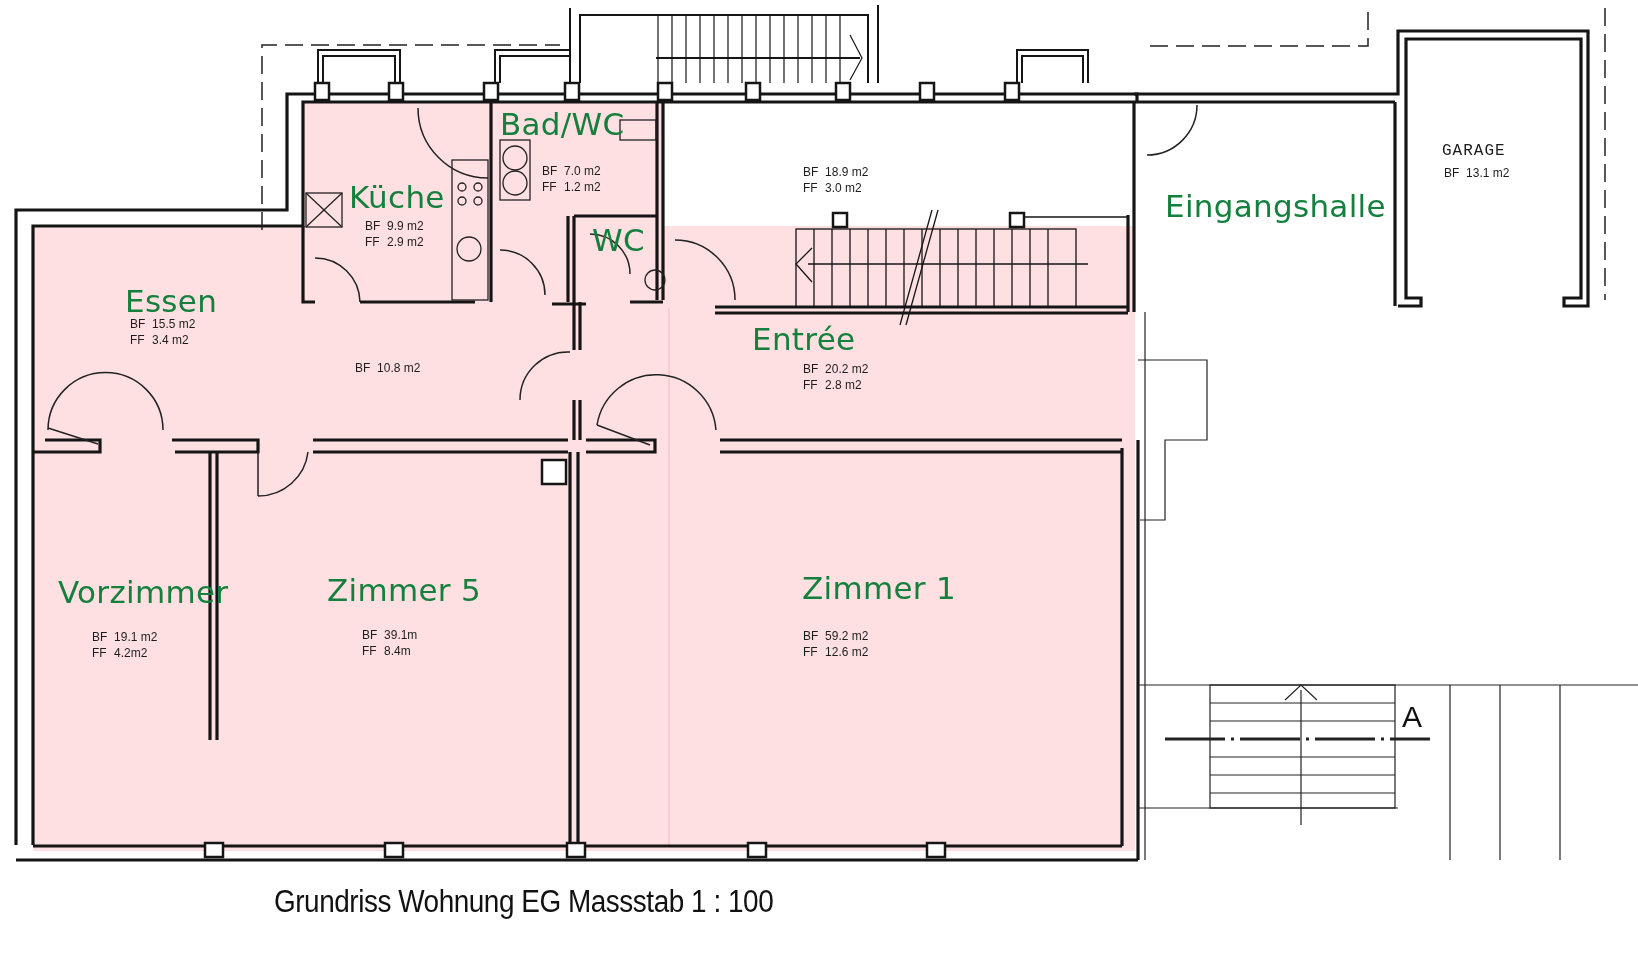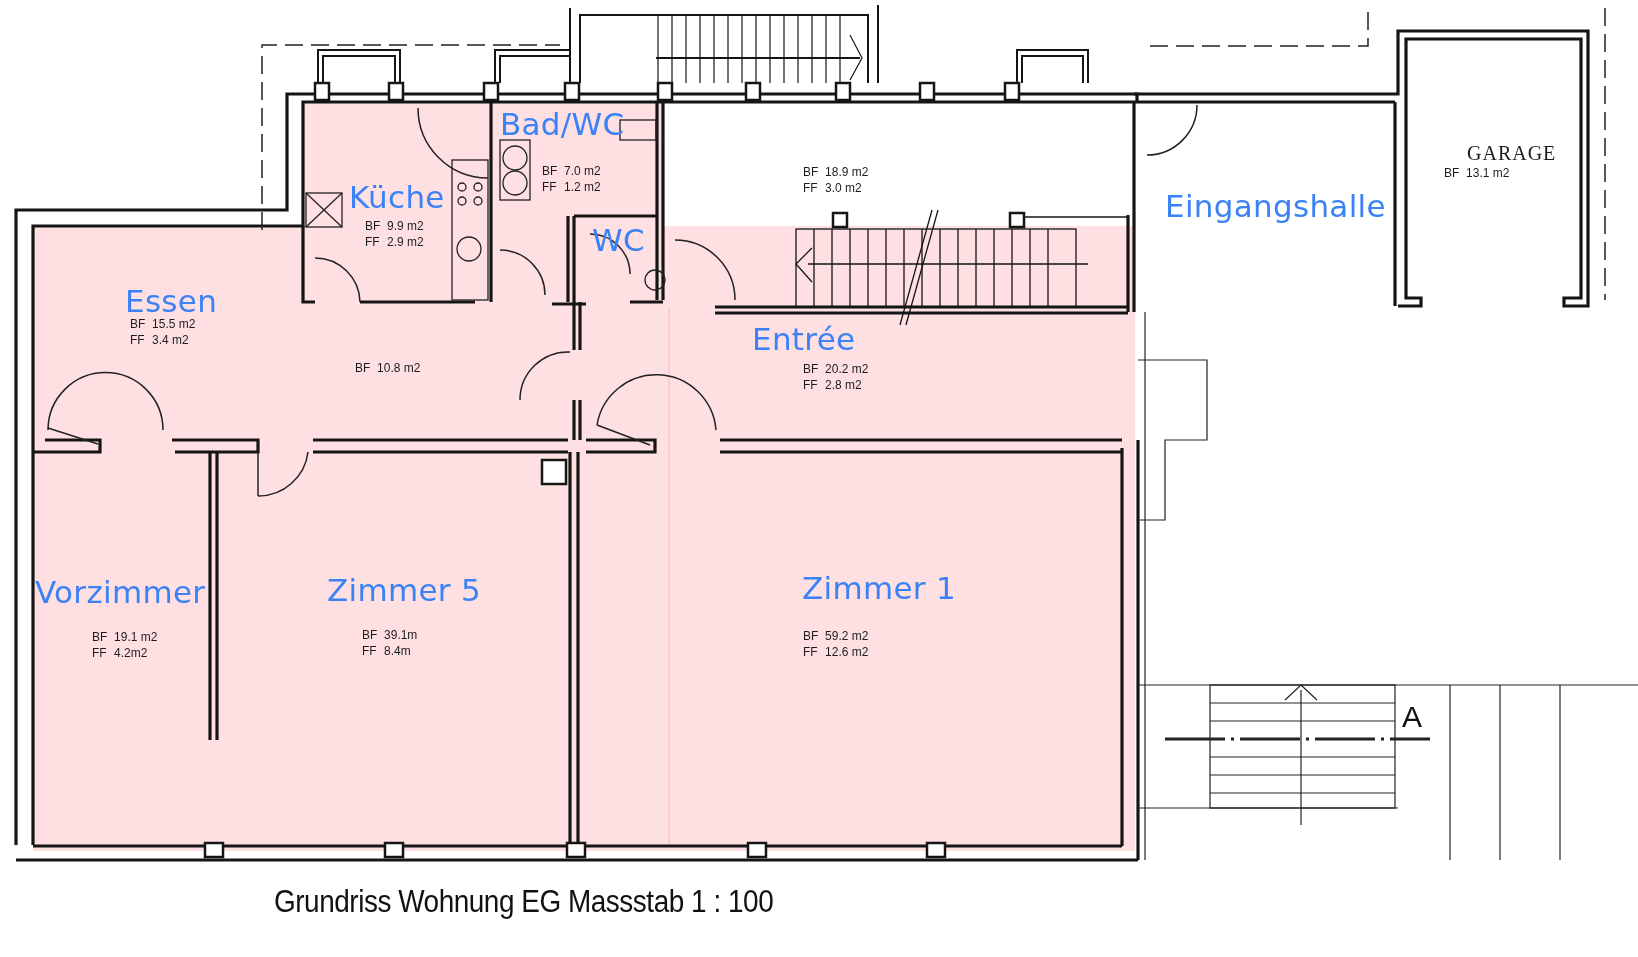--- a/index.html
+++ b/index.html
@@ -1,22 +1,22 @@
 <!DOCTYPE html>
 <html><head>
 <meta charset="utf-8">
 <style>
   html, body { margin: 0; padding: 0; background: #ffffff; }
   body { width: 1638px; height: 957px; position: relative; overflow: hidden; font-family: "Liberation Sans", sans-serif; }
   #plan { position: absolute; left: 0; top: 0; width: 1638px; height: 957px; }
-  .room-label { position: absolute; color: #3b82f6; font-family: "DejaVu Sans", sans-serif; font-size: 31px; white-space: nowrap; letter-spacing: 0.3px; }
+  .room-label { position: absolute; color: #15803d; font-family: "DejaVu Sans", sans-serif; font-size: 31px; white-space: nowrap; letter-spacing: 0.3px; }
   .area { position: absolute; color: #1c1c1c; font-family: "Liberation Sans Narrow", "Liberation Sans", sans-serif; font-size: 13px; line-height: 16px; white-space: pre; transform: scaleX(0.92); transform-origin: left top; }
   .area .row { display: block; }
   .area .k { display: inline-block; width: 24px; }
-  .small-label { position: absolute; color: #1c1c1c; font-family: Liberation Serif, serif; font-size: 20px; letter-spacing: 1px; margin-left: 25px; }
+  .small-label { position: absolute; color: #1c1c1c; font-family: Liberation Mono, monospace; font-size: 16px; letter-spacing: 1px; }
   .title { position: absolute; left: 274px; top: 884px; font-family: "Liberation Sans", sans-serif; font-size: 31px; color: #111; letter-spacing: -0.5px; transform: scaleX(0.9); transform-origin: left top; white-space: nowrap; }
   .section-mark { position: absolute; left: 1402px; top: 700px; font-family: "Liberation Sans", sans-serif; font-size: 30px; color: #111; }
 </style>
 </head>
 <body>
 
 <svg id="plan" viewBox="0 0 1638 957" xmlns="http://www.w3.org/2000/svg">
 
   <g fill="#FFE0E2" stroke="none">
     <rect x="33" y="226" width="1102" height="625"></rect>
@@ -228,21 +228,21 @@
 <div class="area" style="left:1444px; top:165px;"><span class="row"><span class="k">BF</span><span>13.1 m2</span></span></div>
 
 <div class="room-label" style="left:125px; top:275px;margin-top:8px;">Essen</div>
 <div class="area" style="left:130px; top:316px;"><span class="row"><span class="k">BF</span><span>15.5 m2</span></span><span class="row"><span class="k">FF</span><span>3.4 m2</span></span></div>
 
 <div class="area" style="left:355px; top:360px;"><span class="row"><span class="k">BF</span><span>10.8 m2</span></span></div>
 
 <div class="room-label" style="left:752px; top:321px;">Entrée</div>
 <div class="area" style="left:803px; top:361px;"><span class="row"><span class="k">BF</span><span>20.2 m2</span></span><span class="row"><span class="k">FF</span><span>2.8 m2</span></span></div>
 
-<div class="room-label" style="left:35px; top:574px;">Vorzimmer</div>
+<div class="room-label" style="left:35px; top:574px;padding-left:23px;">Vorzimmer</div>
 <div class="area" style="left:92px; top:629px;"><span class="row"><span class="k">BF</span><span>19.1 m2</span></span><span class="row"><span class="k">FF</span><span>4.2m2</span></span></div>
 
 <div class="room-label" style="left:327px; top:572px;">Zimmer 5</div>
 <div class="area" style="left:362px; top:627px;"><span class="row"><span class="k">BF</span><span>39.1m</span></span><span class="row"><span class="k">FF</span><span>8.4m</span></span></div>
 
 <div class="room-label" style="left:802px; top:570px;">Zimmer 1</div>
 <div class="area" style="left:803px; top:628px;"><span class="row"><span class="k">BF</span><span>59.2 m2</span></span><span class="row"><span class="k">FF</span><span>12.6 m2</span></span></div>
 
 <div class="section-mark">A</div>
 

